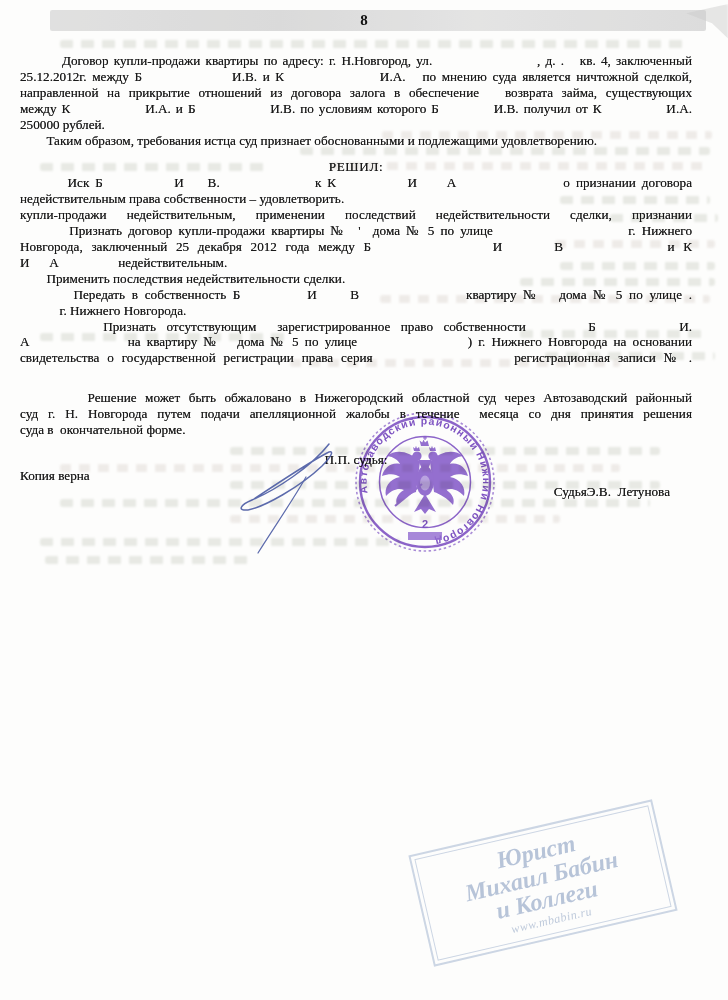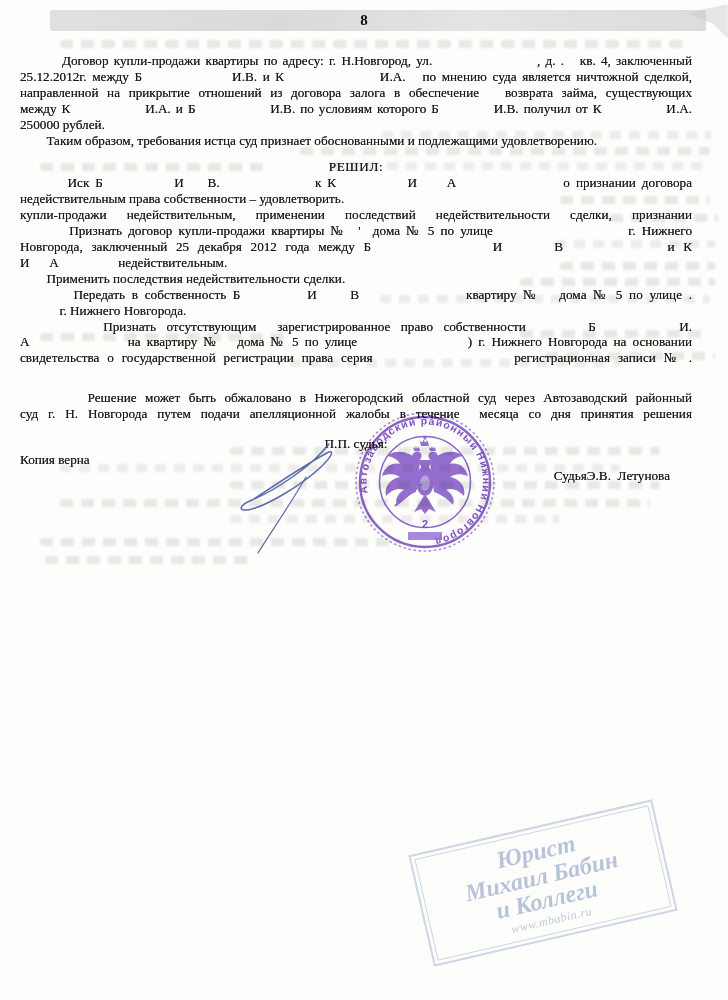--- a/index.html
+++ b/index.html
@@ -85,20 +85,21 @@
       <div class="line j">Новгорода, заключенный 25 декабря 2012 года между Б&nbsp;&nbsp;&nbsp;&nbsp;&nbsp;&nbsp;&nbsp;&nbsp;&nbsp;&nbsp;&nbsp;&nbsp;&nbsp;&nbsp;И&nbsp;&nbsp;&nbsp;&nbsp;&nbsp;&nbsp;В&nbsp;&nbsp;&nbsp;&nbsp;&nbsp;&nbsp;&nbsp;&nbsp;&nbsp;&nbsp;&nbsp;&nbsp;и К</div>
       <div class="line">И&nbsp;&nbsp;&nbsp;&nbsp;&nbsp;&nbsp;А&nbsp;&nbsp;&nbsp;&nbsp;&nbsp;&nbsp;&nbsp;&nbsp;&nbsp;&nbsp;&nbsp;&nbsp;&nbsp;&nbsp;&nbsp;&nbsp;&nbsp;&nbsp;недействительным.</div>
       <div class="line">&nbsp;&nbsp;&nbsp;&nbsp;&nbsp;&nbsp;&nbsp;&nbsp;Применить последствия недействительности сделки.</div>
       <div class="line j">&nbsp;&nbsp;&nbsp;&nbsp;&nbsp;&nbsp;&nbsp;&nbsp;Передать в собственность Б&nbsp;&nbsp;&nbsp;&nbsp;&nbsp;&nbsp;&nbsp;&nbsp;&nbsp;&nbsp;И&nbsp;&nbsp;&nbsp;&nbsp;&nbsp;В&nbsp;&nbsp;&nbsp;&nbsp;&nbsp;&nbsp;&nbsp;&nbsp;&nbsp;&nbsp;&nbsp;&nbsp;&nbsp;&nbsp;&nbsp;&nbsp;квартиру №&nbsp;&nbsp;&nbsp;дома № 5 по улице .</div>
       <div class="line">&nbsp;&nbsp;&nbsp;&nbsp;&nbsp;&nbsp;&nbsp;&nbsp;&nbsp;&nbsp;&nbsp;&nbsp;г. Нижнего Новгорода.</div>
       <div class="line j">&nbsp;&nbsp;&nbsp;&nbsp;&nbsp;&nbsp;&nbsp;&nbsp;Признать отсутствующим&nbsp;&nbsp;зарегистрированное право собственности&nbsp;&nbsp;&nbsp;&nbsp;&nbsp;&nbsp;Б&nbsp;&nbsp;&nbsp;&nbsp;&nbsp;&nbsp;&nbsp;&nbsp;И.</div>
       <div class="line j">А&nbsp;&nbsp;&nbsp;&nbsp;&nbsp;&nbsp;&nbsp;&nbsp;&nbsp;&nbsp;&nbsp;&nbsp;&nbsp;&nbsp;&nbsp;&nbsp;на квартиру №&nbsp;&nbsp;&nbsp;дома № 5 по улице&nbsp;&nbsp;&nbsp;&nbsp;&nbsp;&nbsp;&nbsp;&nbsp;&nbsp;&nbsp;&nbsp;&nbsp;&nbsp;&nbsp;&nbsp;&nbsp;&nbsp;&nbsp;) г. Нижнего Новгорода на основании</div>
       <div class="line j">свидетельства о государственной регистрации права серия&nbsp;&nbsp;&nbsp;&nbsp;&nbsp;&nbsp;&nbsp;&nbsp;&nbsp;&nbsp;&nbsp;&nbsp;&nbsp;&nbsp;&nbsp;&nbsp;&nbsp;&nbsp;регистрационная записи № .</div>
       <div class="line j g13">&nbsp;&nbsp;&nbsp;&nbsp;&nbsp;&nbsp;&nbsp;&nbsp;Решение может быть обжаловано в Нижегородский областной суд через Автозаводский районный</div>
       <div class="line j">суд г. Н. Новгорода путем подачи апелляционной жалобы в течение&nbsp;&nbsp;месяца со дня принятия решения</div>
+      <div class="line">суда в&nbsp;&nbsp;окончательной форме.</div>
       <div class="line g10">П.П. судья:</div>
       <div class="line">Копия верна</div>
       <div class="line split">
         <span>Судья</span>
         <span>Э.В.&nbsp;&nbsp;Летунова</span>
       </div>
     </div>
 
   <svg class="seal" width="150" height="148" viewBox="-75 -74 150 148">
     <defs>

